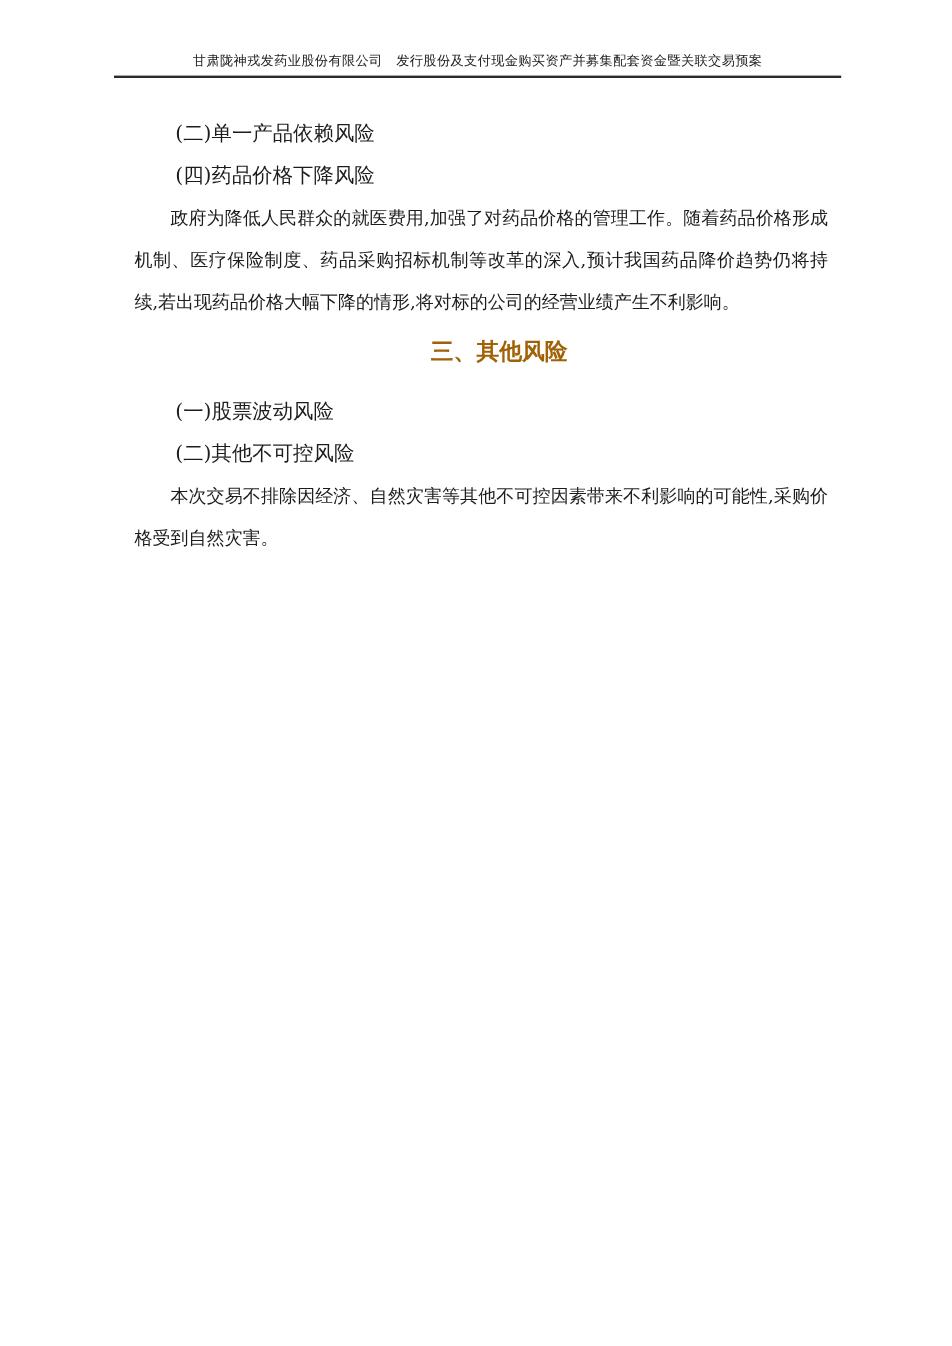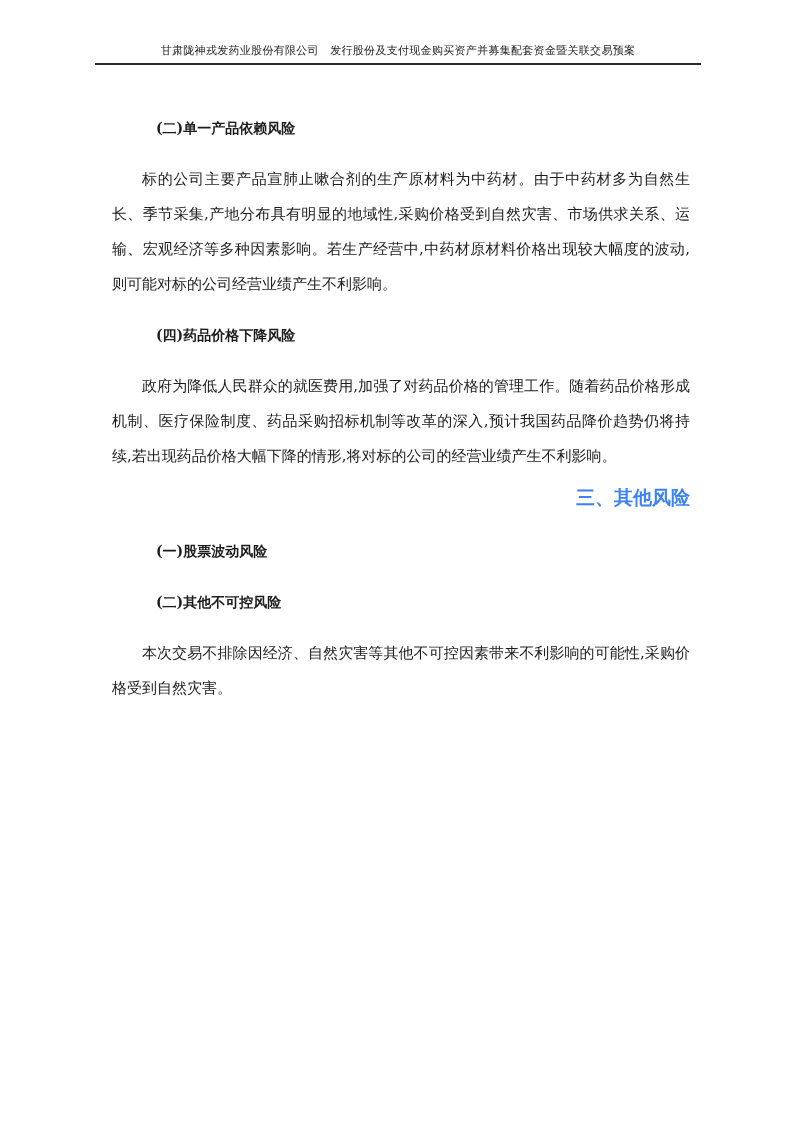--- a/index.html
+++ b/index.html
@@ -38,39 +38,39 @@
     position: absolute;
     top: 95px;
     left: 112px;
     width: 578px;
     font-size: 15px;
     line-height: 35px;
     text-align: justify;
     text-justify: inter-ideograph;
   }
   .subheading {
-    margin: 16px;
+    margin: 0;
     text-indent: 2em;
-    font-weight: bold;
-    font-size: 14px;
+    font-weight: normal;
+    font-size: 17px;
     line-height: 35px;
   }
   .para {
     margin: 0;
     text-indent: 2em;
   }
   .heading-l1 {
     font-family: "Liberation Sans", "DejaVu Sans", sans-serif;
     font-weight: bold;
     font-size: 19px;
     line-height: 40px;
     margin: 4px 0 12px 0;
     text-indent: 30px;
-    color: #3b82f6;
-    text-align: right;
+    color: #a16207;
+    text-align: center;
   }
   .doc-footer {
     position: absolute;
     top: 1034px;
     left: 0;
     width: 100%;
     text-align: center;
     font-size: 11px;
     line-height: 14px;
     color: #222222;
@@ -81,21 +81,20 @@
 
 <div class="page">
 
   <div class="doc-header">
     <span>甘肃陇神戎发药业股份有限公司　发行股份及支付现金购买资产并募集配套资金暨关联交易预案</span>
   </div>
 
   <div class="doc-content">
     <h3 class="subheading">(二)单一产品依赖风险</h3>
 
-    <p class="para">标的公司主要产品宣肺止嗽合剂的生产原材料为中药材。由于中药材多为自然生长、季节采集,产地分布具有明显的地域性,采购价格受到自然灾害、市场供求关系、运输、宏观经济等多种因素影响。若生产经营中,中药材原材料价格出现较大幅度的波动,则可能对标的公司经营业绩产生不利影响。</p>
 
     <h3 class="subheading">(四)药品价格下降风险</h3>
     <p class="para">政府为降低人民群众的就医费用,加强了对药品价格的管理工作。随着药品价格形成机制、医疗保险制度、药品采购招标机制等改革的深入,预计我国药品降价趋势仍将持续,若出现药品价格大幅下降的情形,将对标的公司的经营业绩产生不利影响。</p>
 
     <h2 class="heading-l1">三、其他风险</h2>
 
     <h3 class="subheading">(一)股票波动风险</h3>
 
     <h3 class="subheading">(二)其他不可控风险</h3>
     <p class="para">本次交易不排除因经济、自然灾害等其他不可控因素带来不利影响的可能性,采购价格受到自然灾害。</p>

